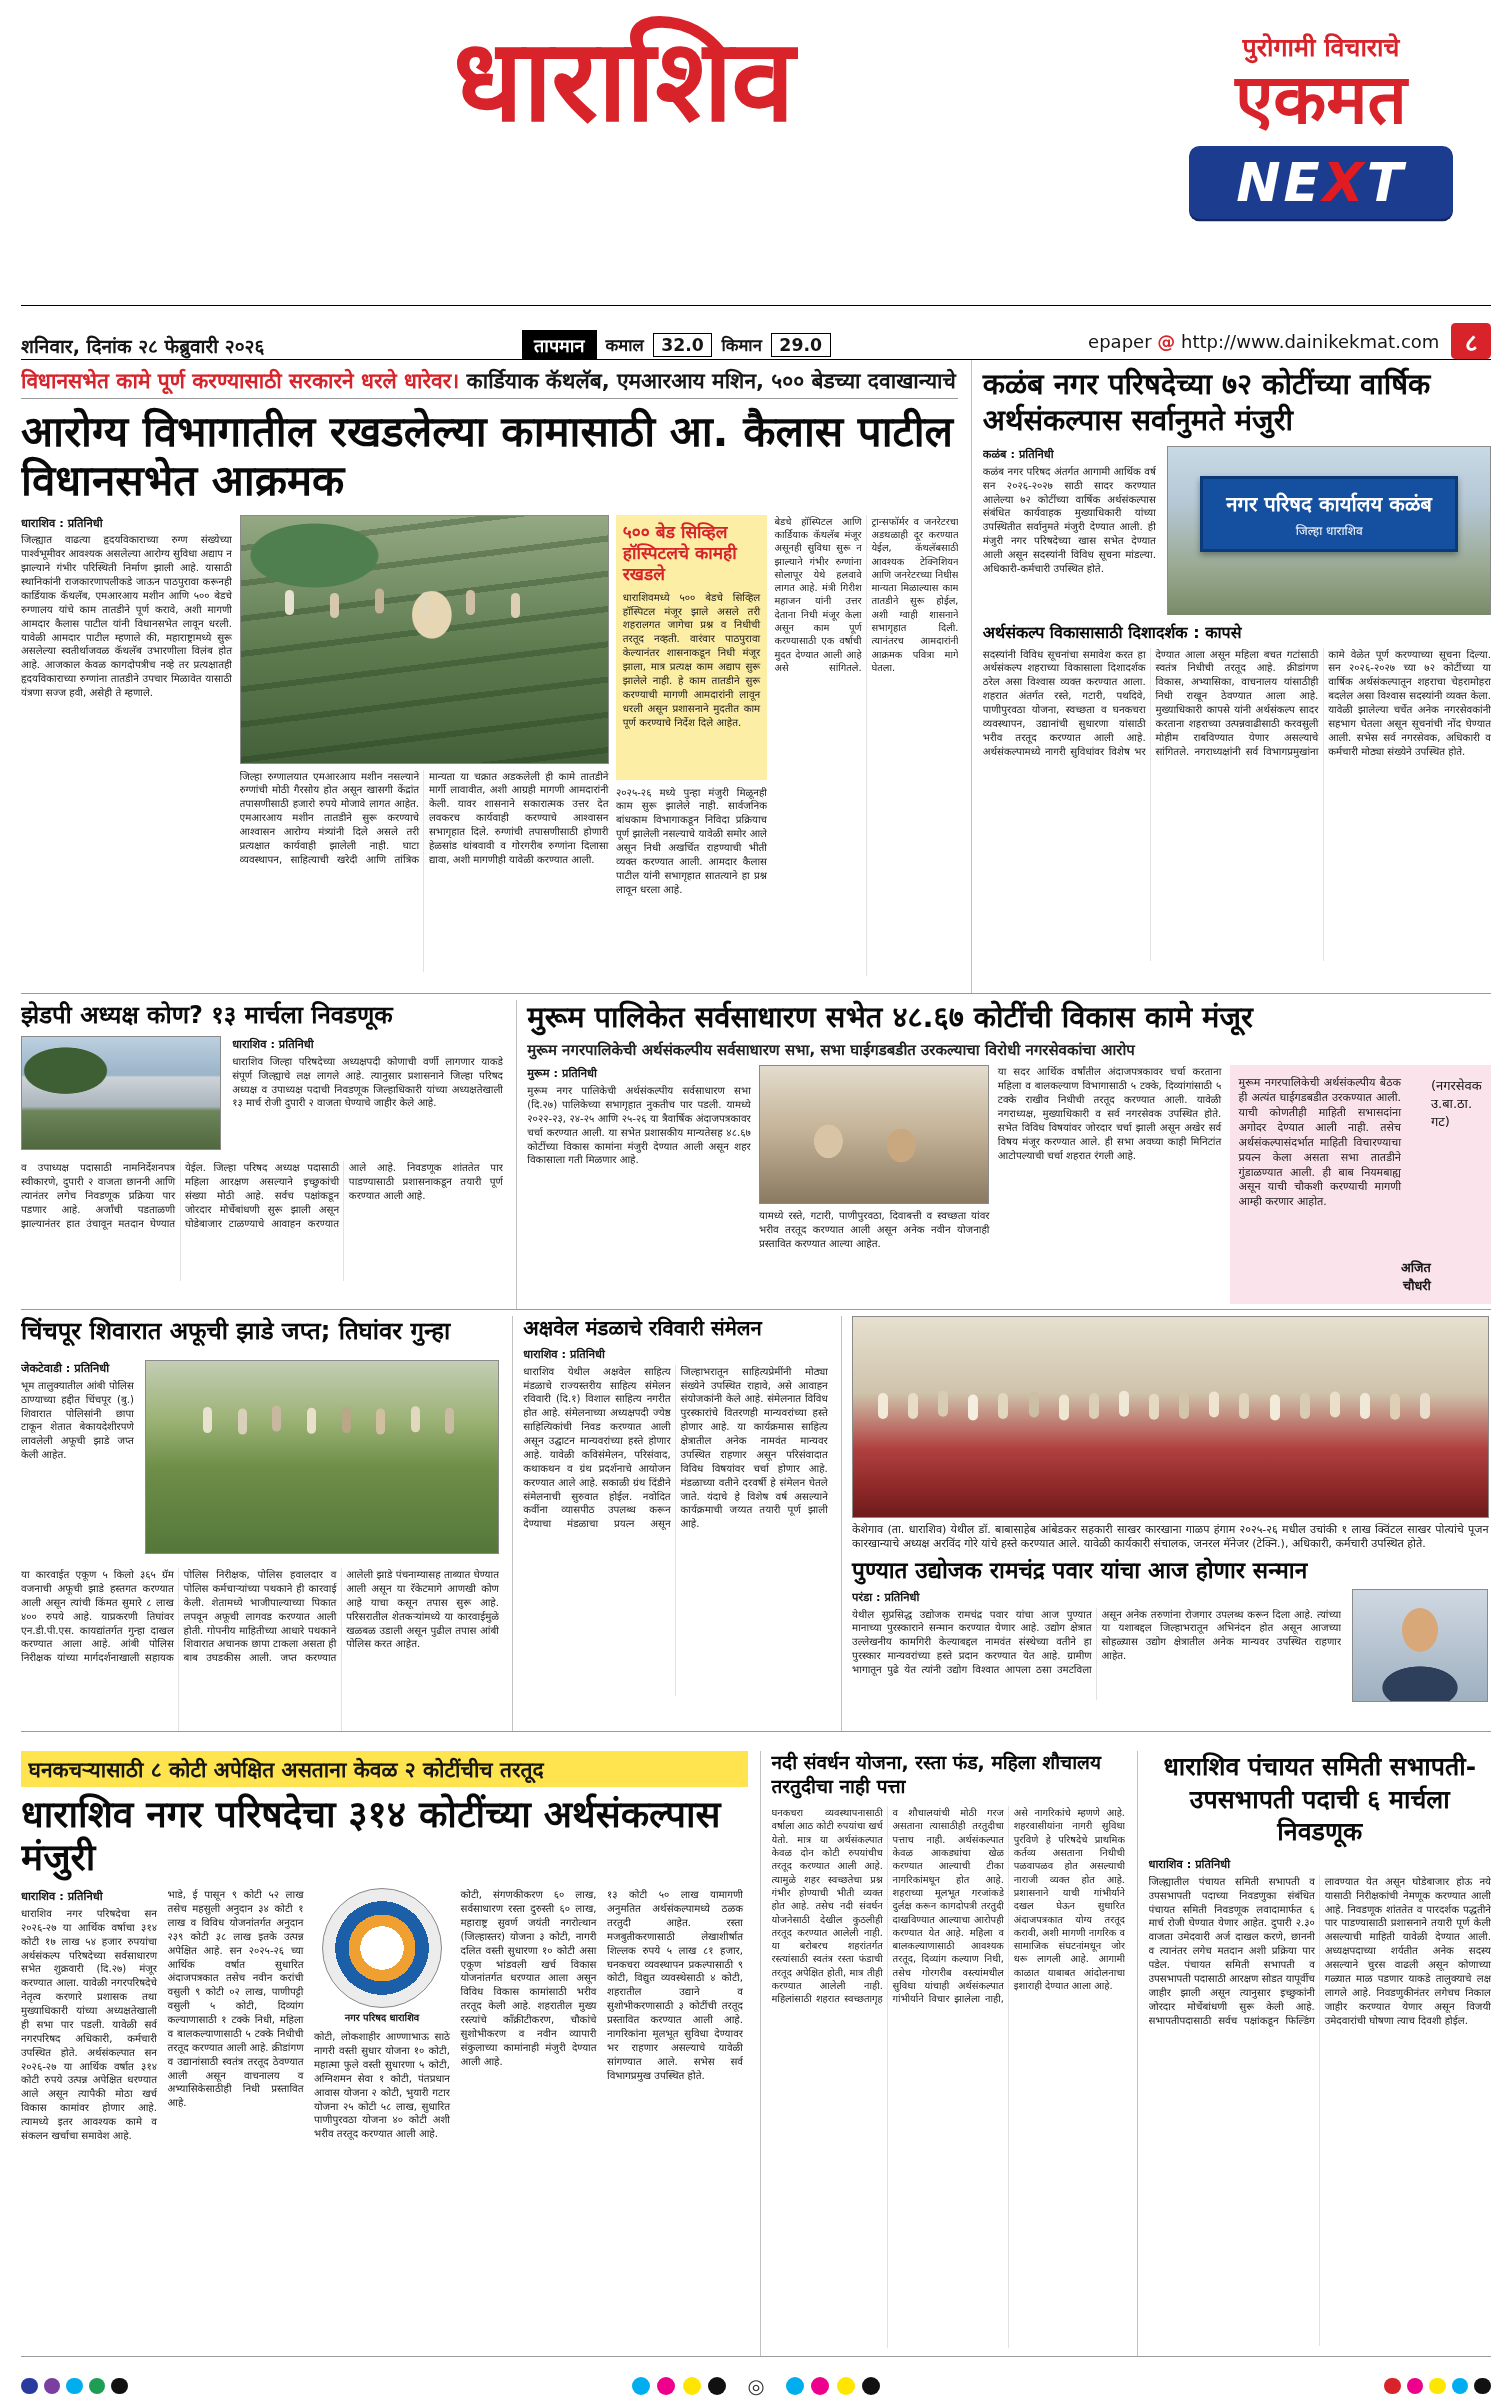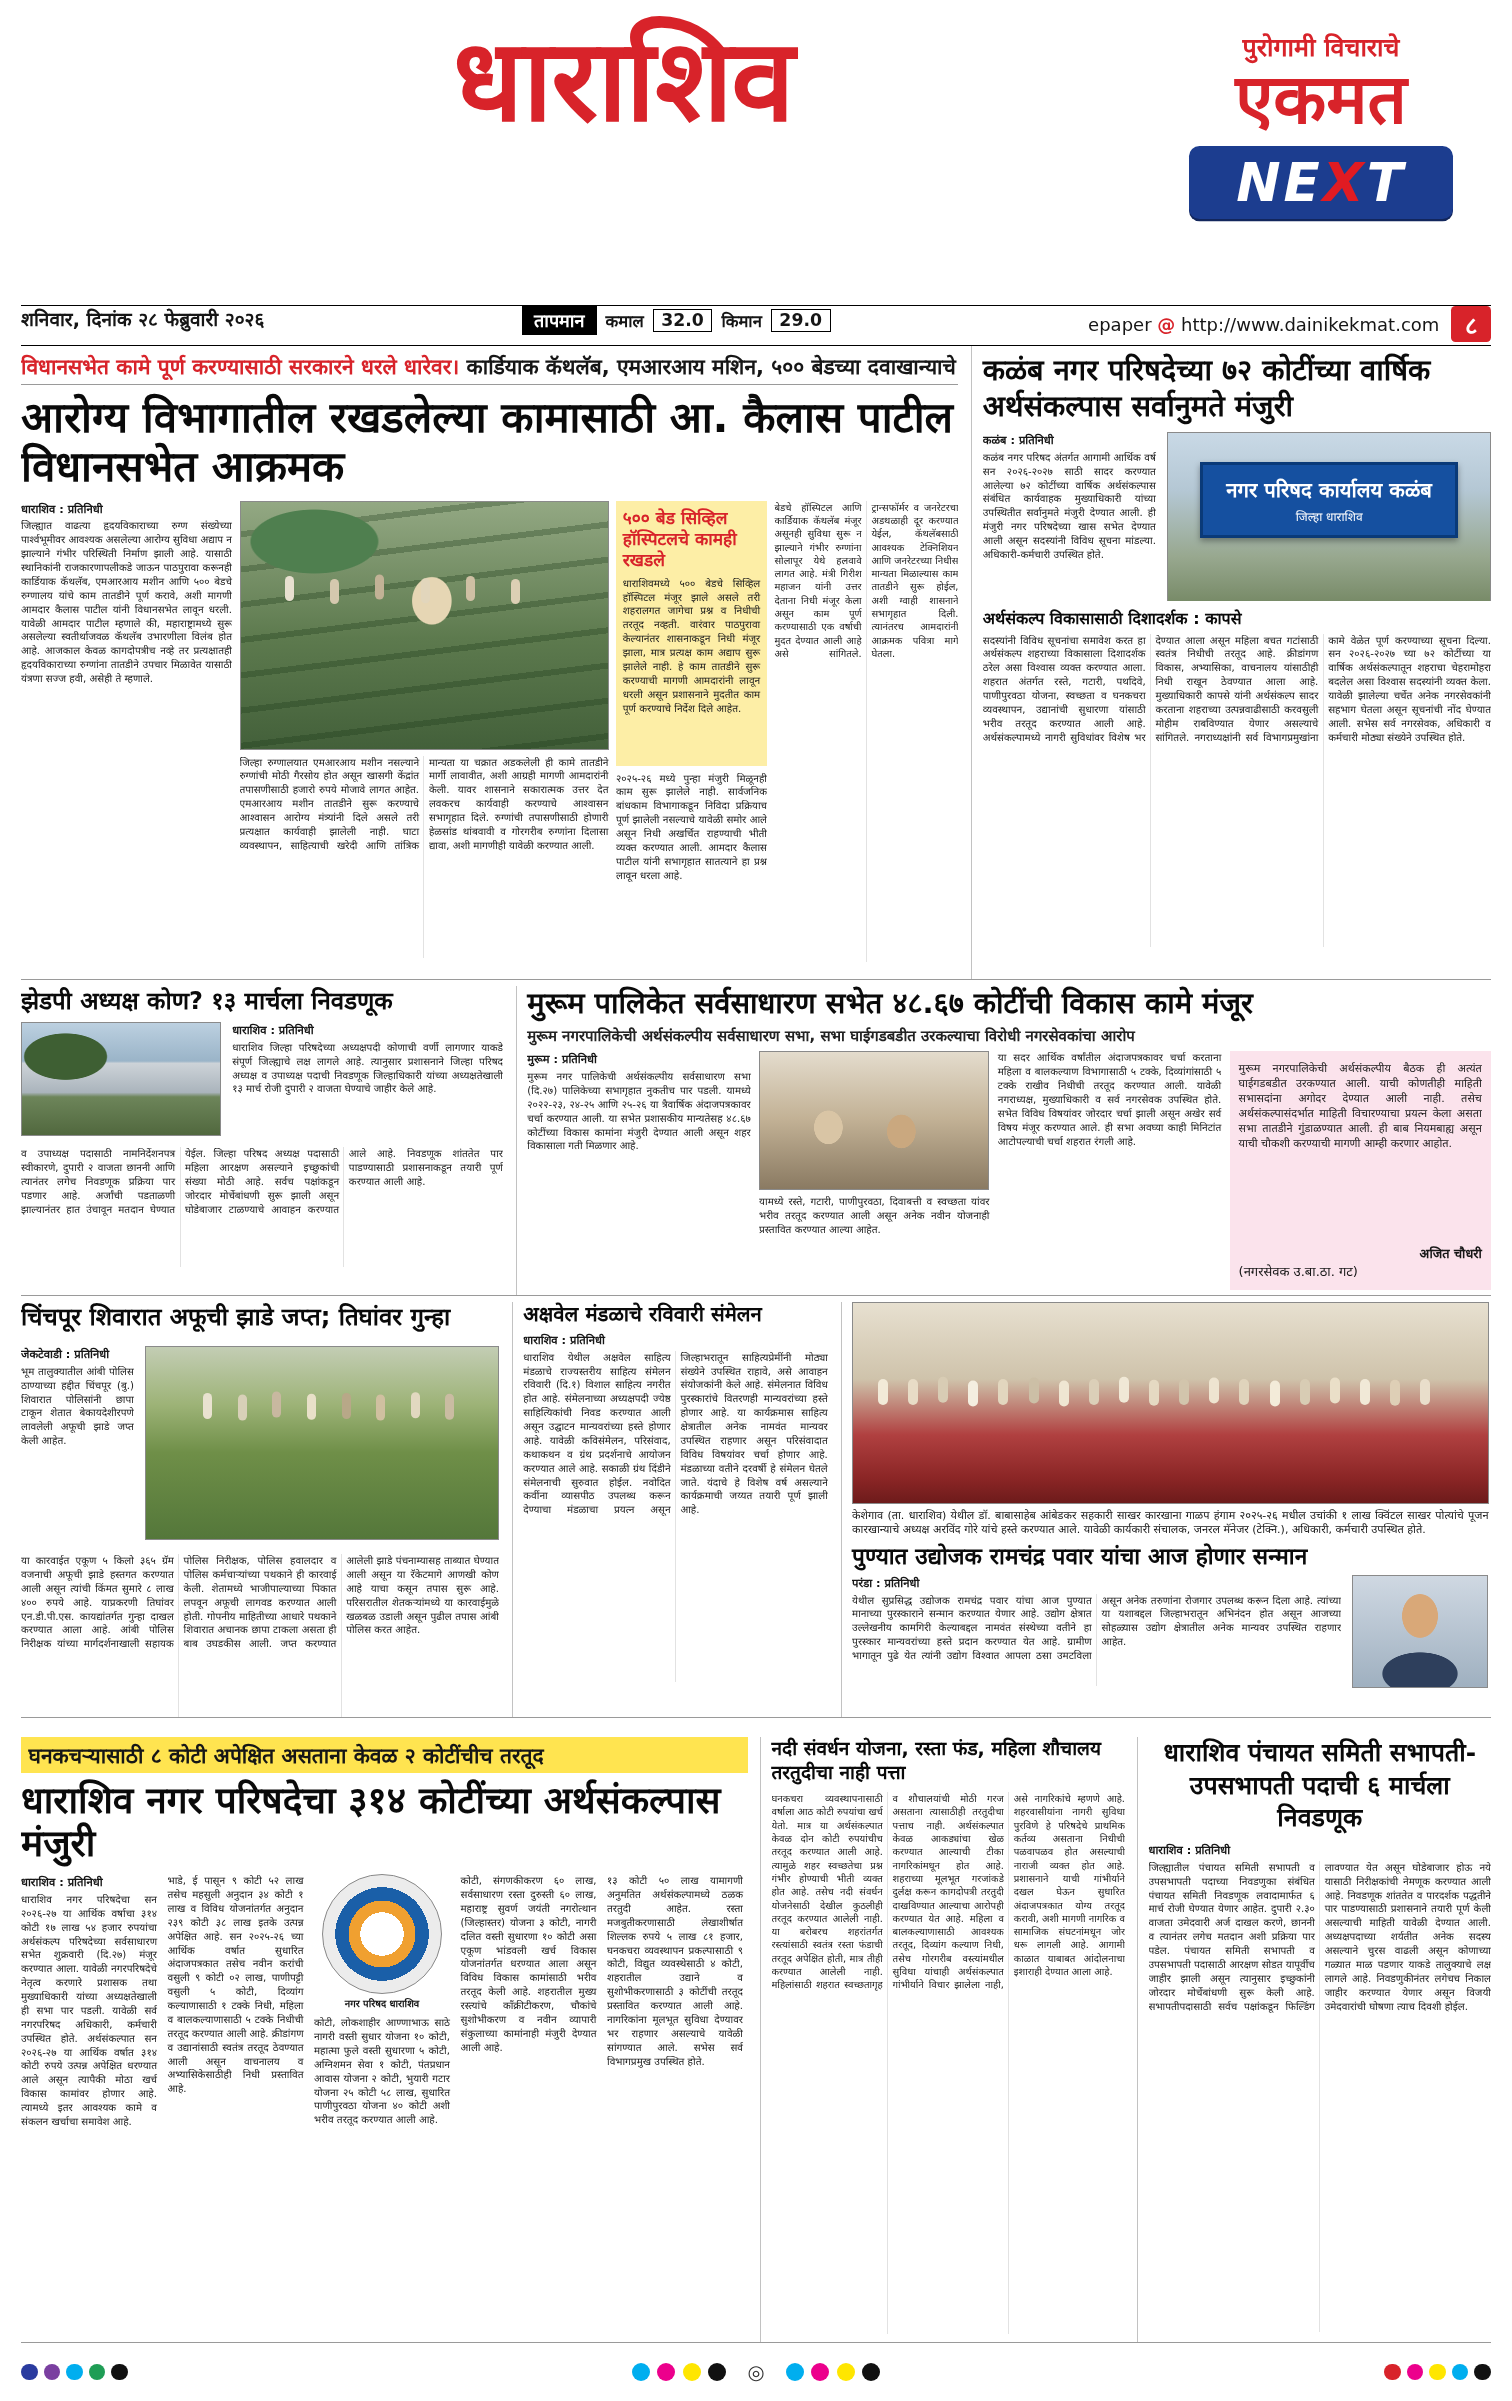--- a/index.html
+++ b/index.html
@@ -10,21 +10,21 @@
   
   .hdr{position:relative;height:305px}
   .mast{position:absolute;left:432px;top:21px;font-size:114px;line-height:1.05;font-weight:700;color:#d8232a;letter-spacing:-1.5px}
   .hdr-right{position:absolute;right:38px;top:29px;width:264px;text-align:center}
   .tag1{font-size:25px;font-weight:700;color:#d8232a}
   .tag2{font-size:69px;font-weight:700;color:#d8232a;line-height:1.05}
   .next{margin-top:10.5px;background:#1c3d8f;border-radius:10.5px;padding:6px 0;font-weight:700;font-style:italic;font-size:53px;letter-spacing:3px;color:#fff;box-shadow:0 2.3px 0 #12265c}
   .next .x{color:#e01b22}
 
   
-  .datebar{height:41px;border-top:1.5px solid #000;border-bottom:0.8px solid #000;display:flex;align-items:flex-start;justify-content:space-between;font-size:19px;font-weight:700}
+  .datebar{height:55px;border-top:1.5px solid #000;border-bottom:0.8px solid #000;display:flex;align-items:flex-end;justify-content:space-between;font-size:19px;font-weight:700}
   .db-temp{display:flex;align-items:center;gap:9px}
   .db-templabel{background:#000;color:#fff;padding:2.3px 12px;font-size:18px}
   .db-t{font-size:16.6px}
   .db-v{border:0.8px solid #000;padding:0.8px 7.5px;font-size:17.3px}
   .db-right{display:flex;align-items:center;gap:12px}
   .db-ep{font-weight:400;font-size:18px}
   .db-ep .red{color:#d8232a;font-weight:700}
   .pageno{background:#d8232a;color:#fff;font-size:24px;padding:1.5px 13.6px;border-radius:4.5px}
 
   
@@ -80,21 +80,21 @@
   .murum{width:975px;border-left:0.8px solid #c2c2c2;padding-left:10.5px;overflow:hidden}
   .h-murum{font-size:29px;line-height:1.2}
   .mu-sub{font-size:15px;font-weight:700;color:#222;margin:4.5px 0 6px}
   .mu-row{display:flex;gap:8.3px;height:239px;overflow:hidden}
   .mu-col{width:226px}
   .mu-mid{width:233px}
   .ph-office{height:139px;background:
     radial-gradient(25.6px 30px at 30% 55%,#d9c5a5 0%,#d9c5a5 55%,transparent 57%),
     radial-gradient(25.6px 30px at 62% 58%,#caa87f 0%,#caa87f 55%,transparent 57%),
     linear-gradient(180deg,#e4dccd 0%,#c3b296 48%,#8a7a62 100%);margin-bottom:4.5px}
-  .pinkbox{width:264px;background:#fbe3ec;padding:10.5px 9px;display:flex;flex-direction:column}
+  .pinkbox{width:264px;background:#fbe3ec;padding:10.5px 9px;display:flex;flex-direction:row}
   .pk-q{font-size:11px}
   .pk-name{margin-top:auto;text-align:right;font-weight:700;font-size:12.8px}
   .pk-title{font-size:13px;font-weight:400}
 
   
   .row3{height:422px;gap:12.8px;border-top:0.8px solid #9a9a9a;padding-top:6px}
   .chin{width:478px;overflow:hidden}
   .ch-row{display:flex;gap:11.3px;height:202px;overflow:hidden;margin-top:14px}
   .ch-txt{width:113px}
   .ph-field{width:354px;height:194px;background:

